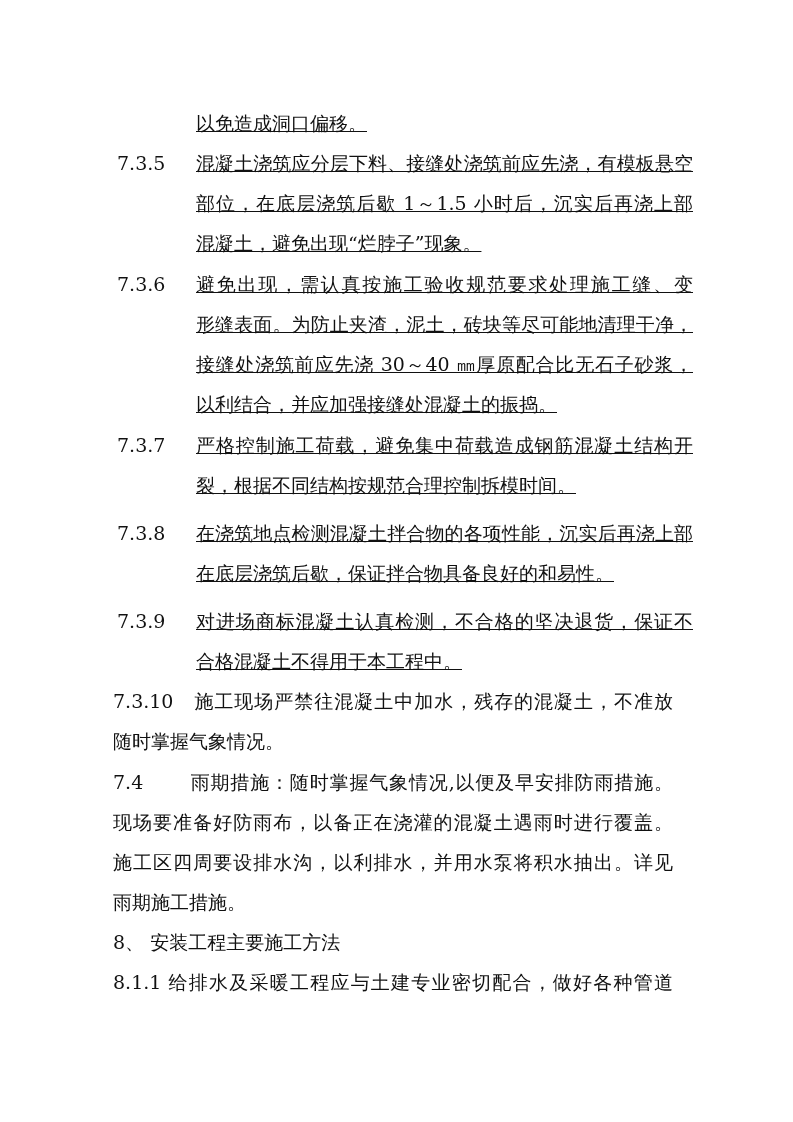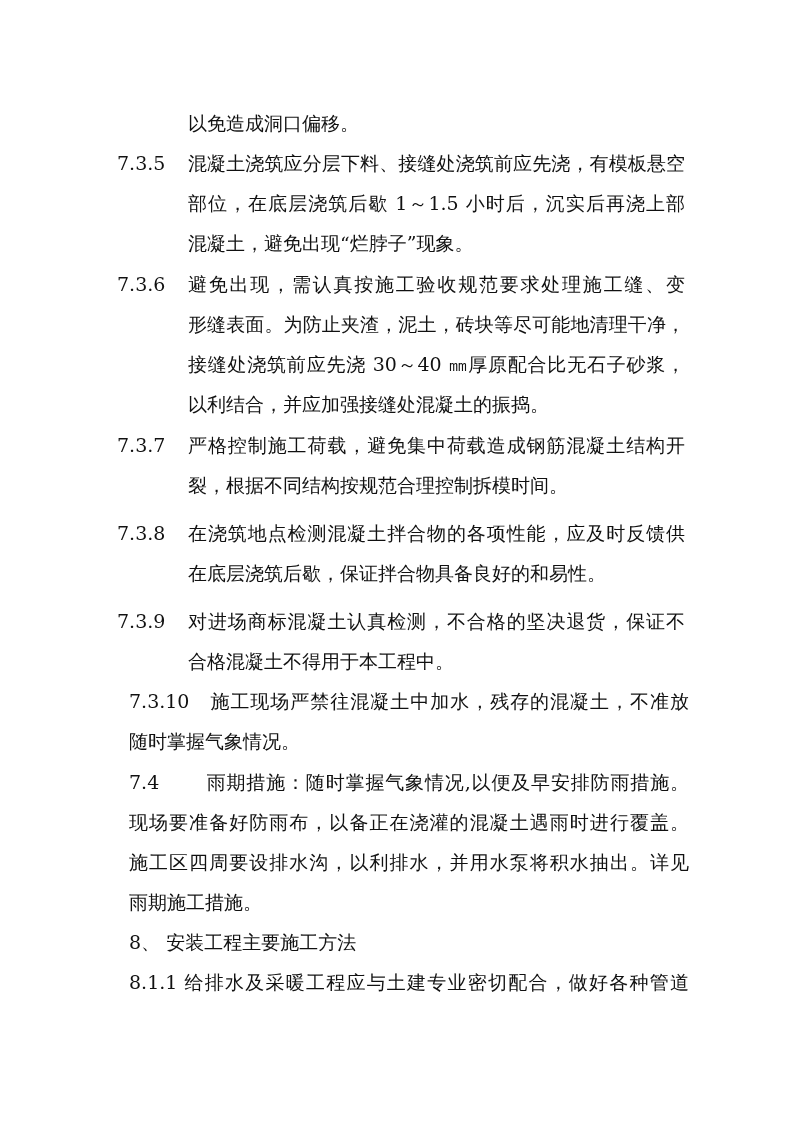--- a/index.html
+++ b/index.html
@@ -1,22 +1,22 @@
 <!DOCTYPE html>
 <html><head>
   <meta charset="utf-8">
   <style>
     html, body { margin: 0; padding: 0; background: #ffffff; }
     body { width: 793px; height: 1122px; position: relative; overflow: hidden;
            font-family: "DejaVu Serif", "Liberation Serif", serif; color: #111; }
     .line { position: absolute; left: 0; height: 40px; line-height: 40px; font-size: 19px; white-space: nowrap; }
     .num { position: absolute; left: 117px; text-align: right; }
     .body { position: absolute; }
-    .full { position: absolute; left: 129px; width: 560px; text-align: justify; text-align-last: justify; }
-    .indent { left: 188px; width: 497px; text-align: justify; text-align-last: justify; }
+    .full { position: absolute; left: 113px; width: 560px; text-align: justify; text-align-last: justify; }
+    .indent { left: 196px; width: 497px; text-align: justify; text-align-last: justify; text-decoration: underline; }
     .last { text-align-last: left; }
   </style>
 </head>
 <body>
 
 <div>
   <div class="line" style="top:103px">
     <span class="body indent last">以免造成洞口偏移。</span>
   </div>
   <div class="line" style="top:143px">
@@ -44,21 +44,21 @@
   </div>
   <div class="line" style="top:425px">
     <span class="num">7.3.7</span>
     <span class="body indent">严格控制施工荷载，避免集中荷载造成钢筋混凝土结构开</span>
   </div>
   <div class="line" style="top:465px">
     <span class="body indent last">裂，根据不同结构按规范合理控制拆模时间。</span>
   </div>
   <div class="line" style="top:513px">
     <span class="num">7.3.8</span>
-    <span class="body indent">在浇筑地点检测混凝土拌合物的各项性能，应及时反馈供</span>
+    <span class="body indent">在浇筑地点检测混凝土拌合物的各项性能，沉实后再浇上部</span>
   </div>
   <div class="line" style="top:553px">
     <span class="body indent last">在底层浇筑后歇，保证拌合物具备良好的和易性。</span>
   </div>
   <div class="line" style="top:601px">
     <span class="num">7.3.9</span>
     <span class="body indent">对进场商标混凝土认真检测，不合格的坚决退货，保证不</span>
   </div>
   <div class="line" style="top:641px">
     <span class="body indent last">合格混凝土不得用于本工程中。</span>

